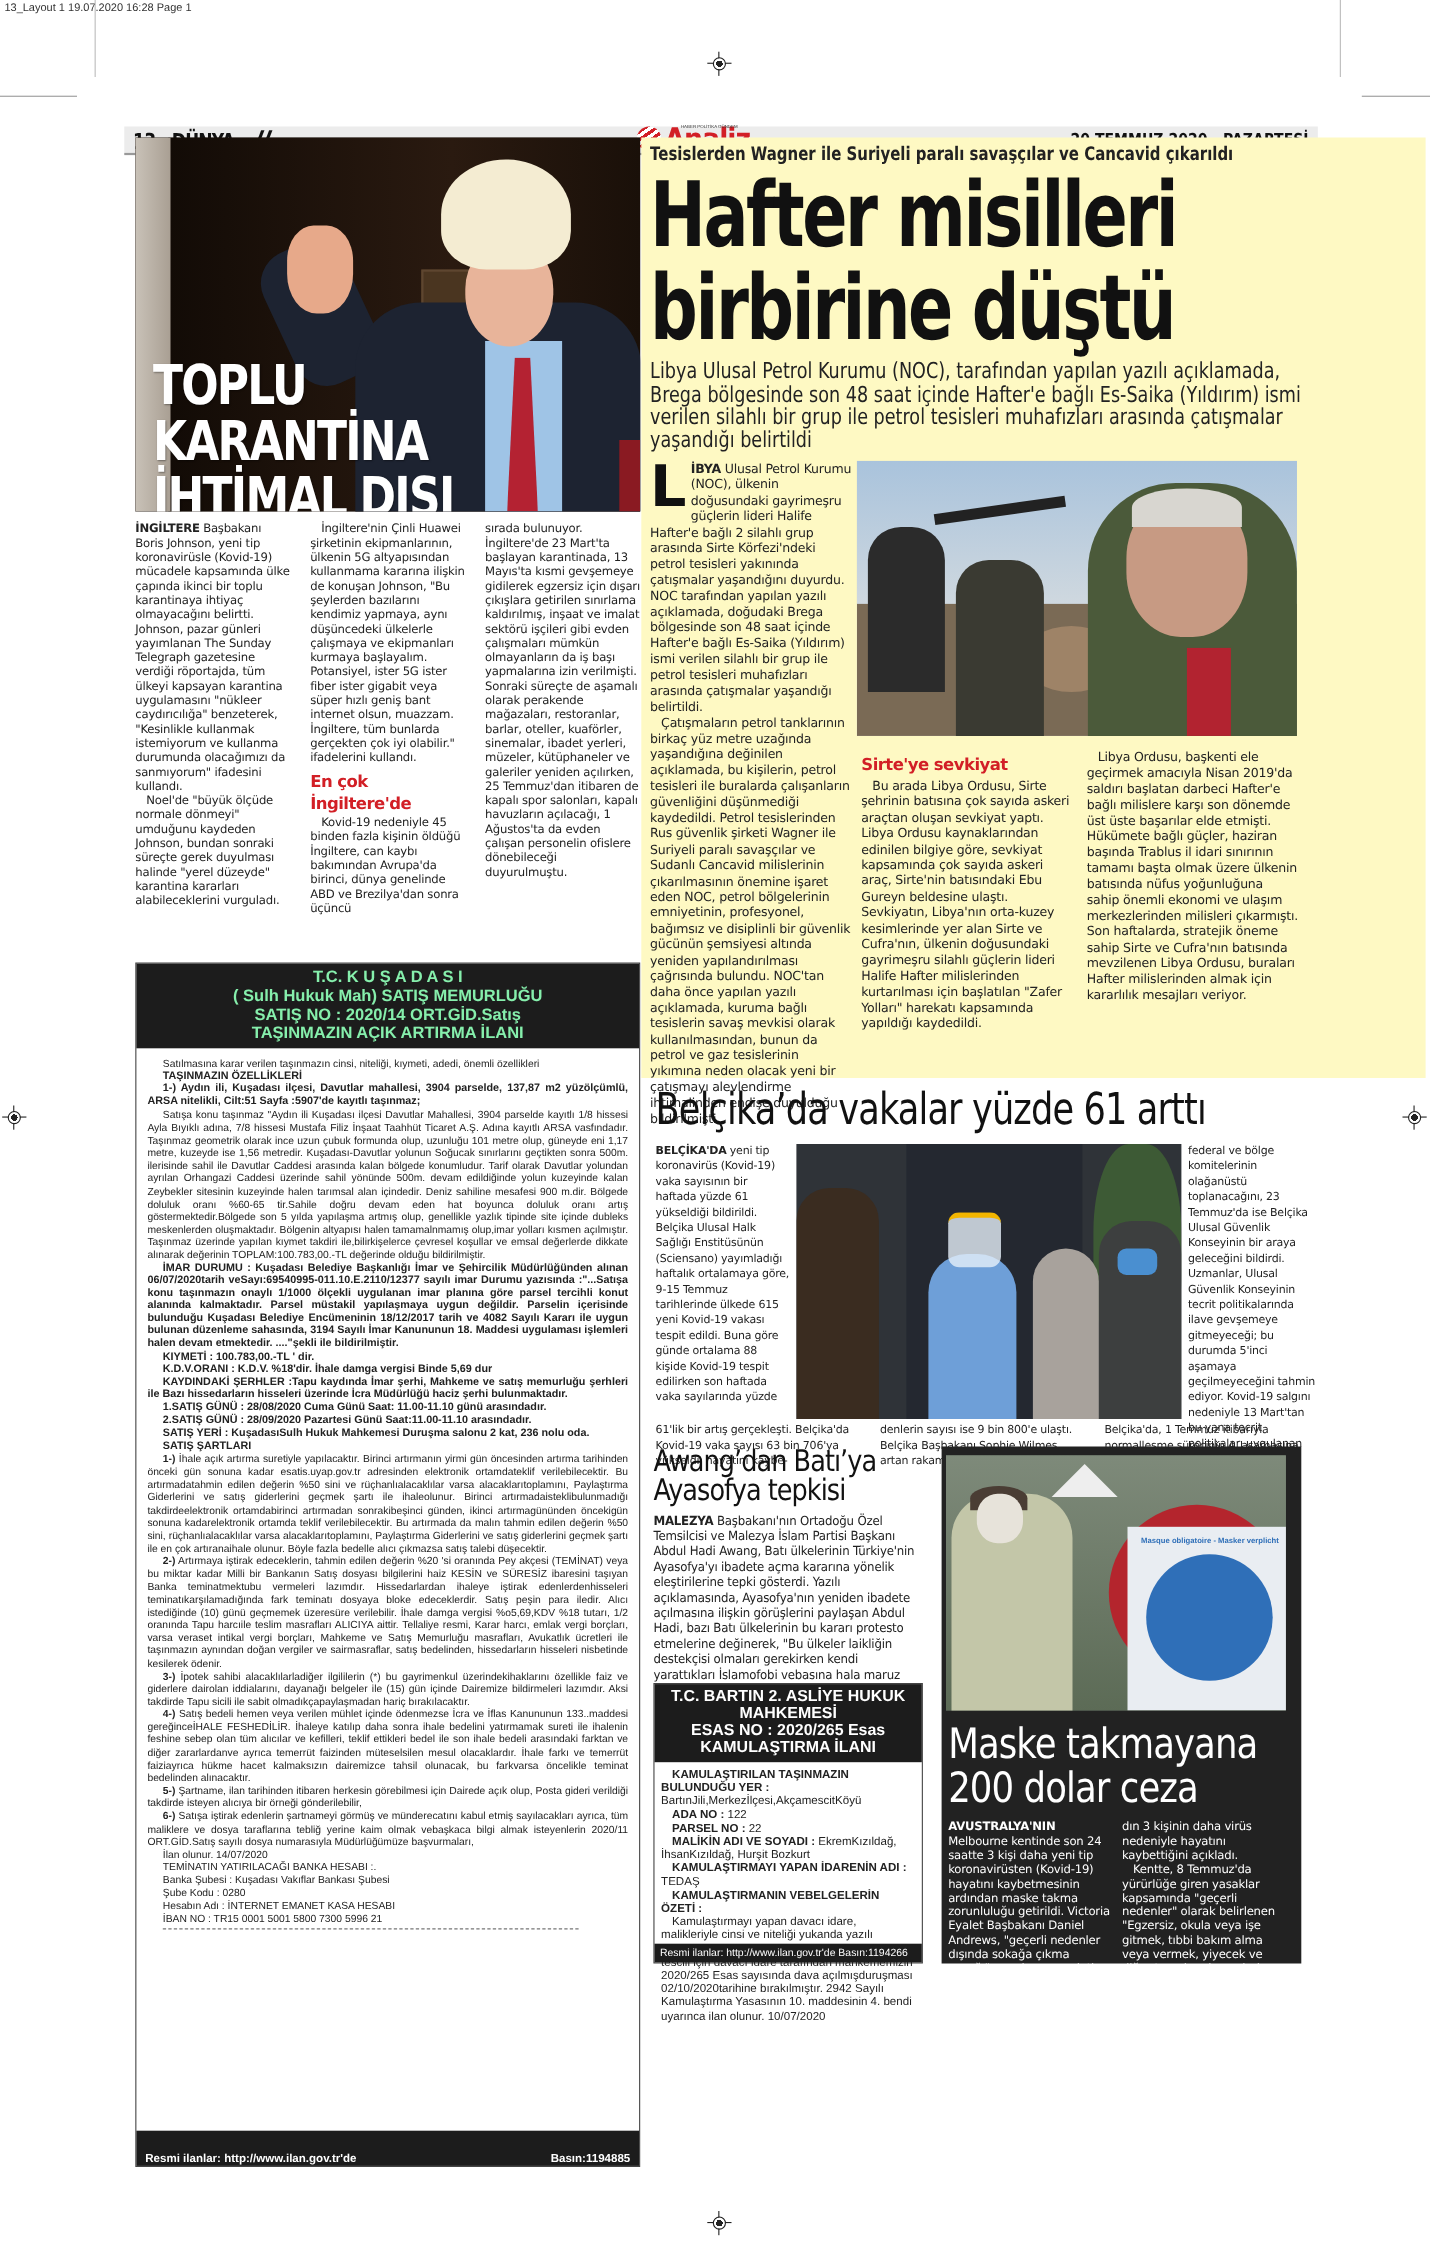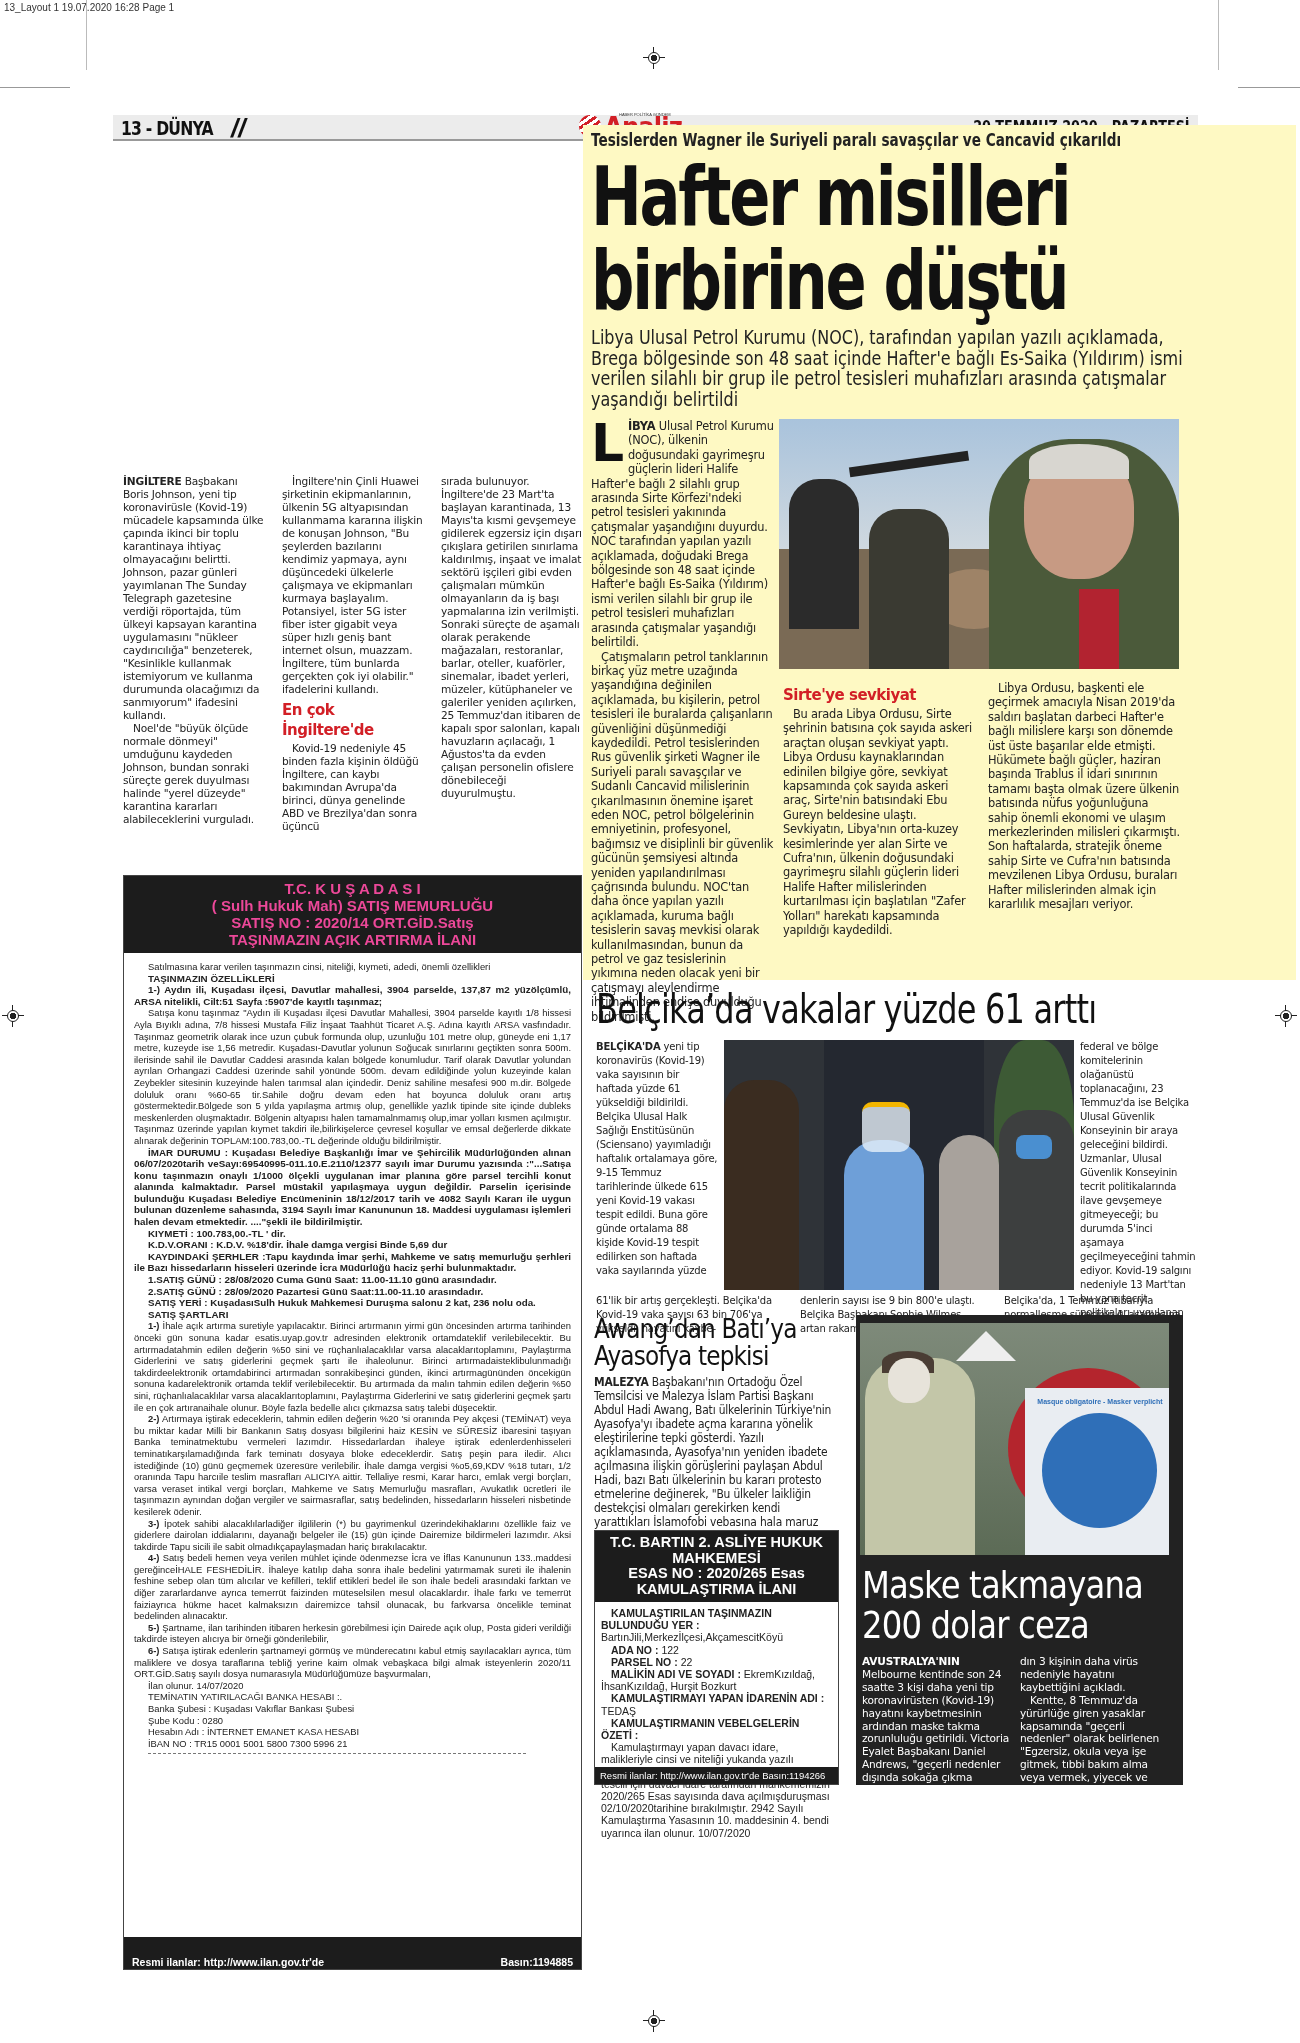--- a/index.html
+++ b/index.html
@@ -43,21 +43,21 @@
 
   .cols3 { position: absolute; left: 10px; top: 360px; width: 459px; height: 350px; display: flex; gap: 18px; }
   .col { flex: 1; font-family: "DejaVu Sans", sans-serif; font-size: 10.6px; line-height: 13px; color: #222; letter-spacing: -0.2px; }
   .col p { text-indent: 10px; }
   .col p.first { text-indent: 0; }
   .lead { font-weight: bold; }
   .subhead-red { color: #d21f26; font-weight: bold; font-size: 15px; line-height: 20px; margin: 4px 0 2px; letter-spacing: -0.5px; }
 
   
   .ad1 { position: absolute; left: 10px; top: 760px; width: 459px; height: 1095px; border: 1px solid #444; background: #fff; }
-  .ad1 .top { background: #1c1c1c; color: #ec4899; text-align: center; font-weight: bold; font-size: 15px; line-height: 17px; padding: 4px 4px 5px; }
+  .ad1 .top { background: #1c1c1c; color: #86efac; text-align: center; font-weight: bold; font-size: 15px; line-height: 17px; padding: 4px 4px 5px; }
   .ad1 .body { padding: 8px 10px 0 10px; font-size: 9.4px; line-height: 11.6px; color: #222; text-align: justify; }
   .ad1 .body p { text-indent: 14px; }
   .ad1 .body b { font-weight: bold; }
   .ad1 .body .bold-p { font-weight: bold; font-size: 9.8px; }
   .ad1 .body .dash { border-bottom: 1px dashed #777; margin: 4px 45px 0 14px; height: 1px; }
   .ad1 .foot { position: absolute; left: 0; bottom: 0; width: 100%; height: 18px; background: #1c1c1c; color: #fff; font-weight: bold; font-size: 10.5px; line-height: 18px; padding: 16px 8px; display: flex; justify-content: space-between; }
 
   
   .hafter { position: absolute; left: 470px; top: 10px; width: 713px; height: 855px; background: #fef9c3; }
   .hafter .kicker { position: absolute; left: 8px; top: 5px; font-family: "DejaVu Sans", sans-serif; font-size: 17px; font-weight: bold; color: #222; transform: scaleX(0.8); transform-origin: left; white-space: nowrap; }
@@ -160,20 +160,38 @@
     <span class="sec">13 - DÜNYA</span>
     <span class="slash">//</span>
     <div class="logo">
       <span class="globe"></span>
       <span class="word">Analiz</span>
       <span class="tag">HABER POLİTİKA GÜNDEM</span>
     </div>
     <span class="date">20 TEMMUZ 2020 - PAZARTESİ</span>
   </div>
 
+  <div class="boris-photo">
+    <div class="door"></div>
+      <div class="pillar"></div>
+      <div class="panel"></div>
+    <div class="arm"></div>
+      <div class="hand"></div>
+    <div class="body"></div>
+      <div class="shirt"></div>
+      <div class="tie"></div>
+    <div class="face"></div>
+      <div class="hair"></div>
+      <div class="binder"></div>
+    <div class="boris-title">
+      <div>TOPLU</div>
+      <div>KARANTİNA</div>
+      <div>İHTİMAL DIŞI</div>
+    </div>
+  </div>
 
   <div class="cols3">
     <div class="col">
       <p class="first"><span class="lead">İNGİLTERE</span> <span>Başbakanı Boris Johnson, yeni tip koronavirüsle (Kovid-19) mücadele kapsamında ülke çapında ikinci bir toplu karantinaya ihtiyaç olmayacağını belirtti.  Johnson, pazar günleri yayımlanan The Sunday Telegraph gazetesine verdiği röportajda, tüm ülkeyi kapsayan karantina uygulamasını "nükleer caydırıcılığa" benzeterek, "Kesinlikle kullanmak istemiyorum ve kullanma durumunda olacağımızı da sanmıyorum" ifadesini kullandı.</span></p>
       <p>Noel'de "büyük ölçüde normale dönmeyi" umduğunu kaydeden Johnson, bundan sonraki süreçte gerek duyulması halinde "yerel düzeyde" karantina kararları alabileceklerini vurguladı.</p>
     </div>
     <div class="col">
       <p>İngiltere'nin Çinli Huawei şirketinin ekipmanlarının, ülkenin 5G altyapısından kullanmama kararına ilişkin de konuşan Johnson, "Bu şeylerden bazılarını kendimiz yapmaya, aynı düşüncedeki ülkelerle çalışmaya ve ekipmanları kurmaya başlayalım. Potansiyel, ister 5G ister fiber ister gigabit veya süper hızlı geniş bant internet olsun, muazzam. İngiltere, tüm bunlarda gerçekten çok iyi olabilir." ifadelerini kullandı.</p>
       <div class="subhead-red">En çok İngiltere'de</div>
       <p>Kovid-19 nedeniyle 45 binden fazla kişinin öldüğü İngiltere, can kaybı bakımından Avrupa'da birinci, dünya genelinde ABD ve Brezilya'dan sonra üçüncü</p>

